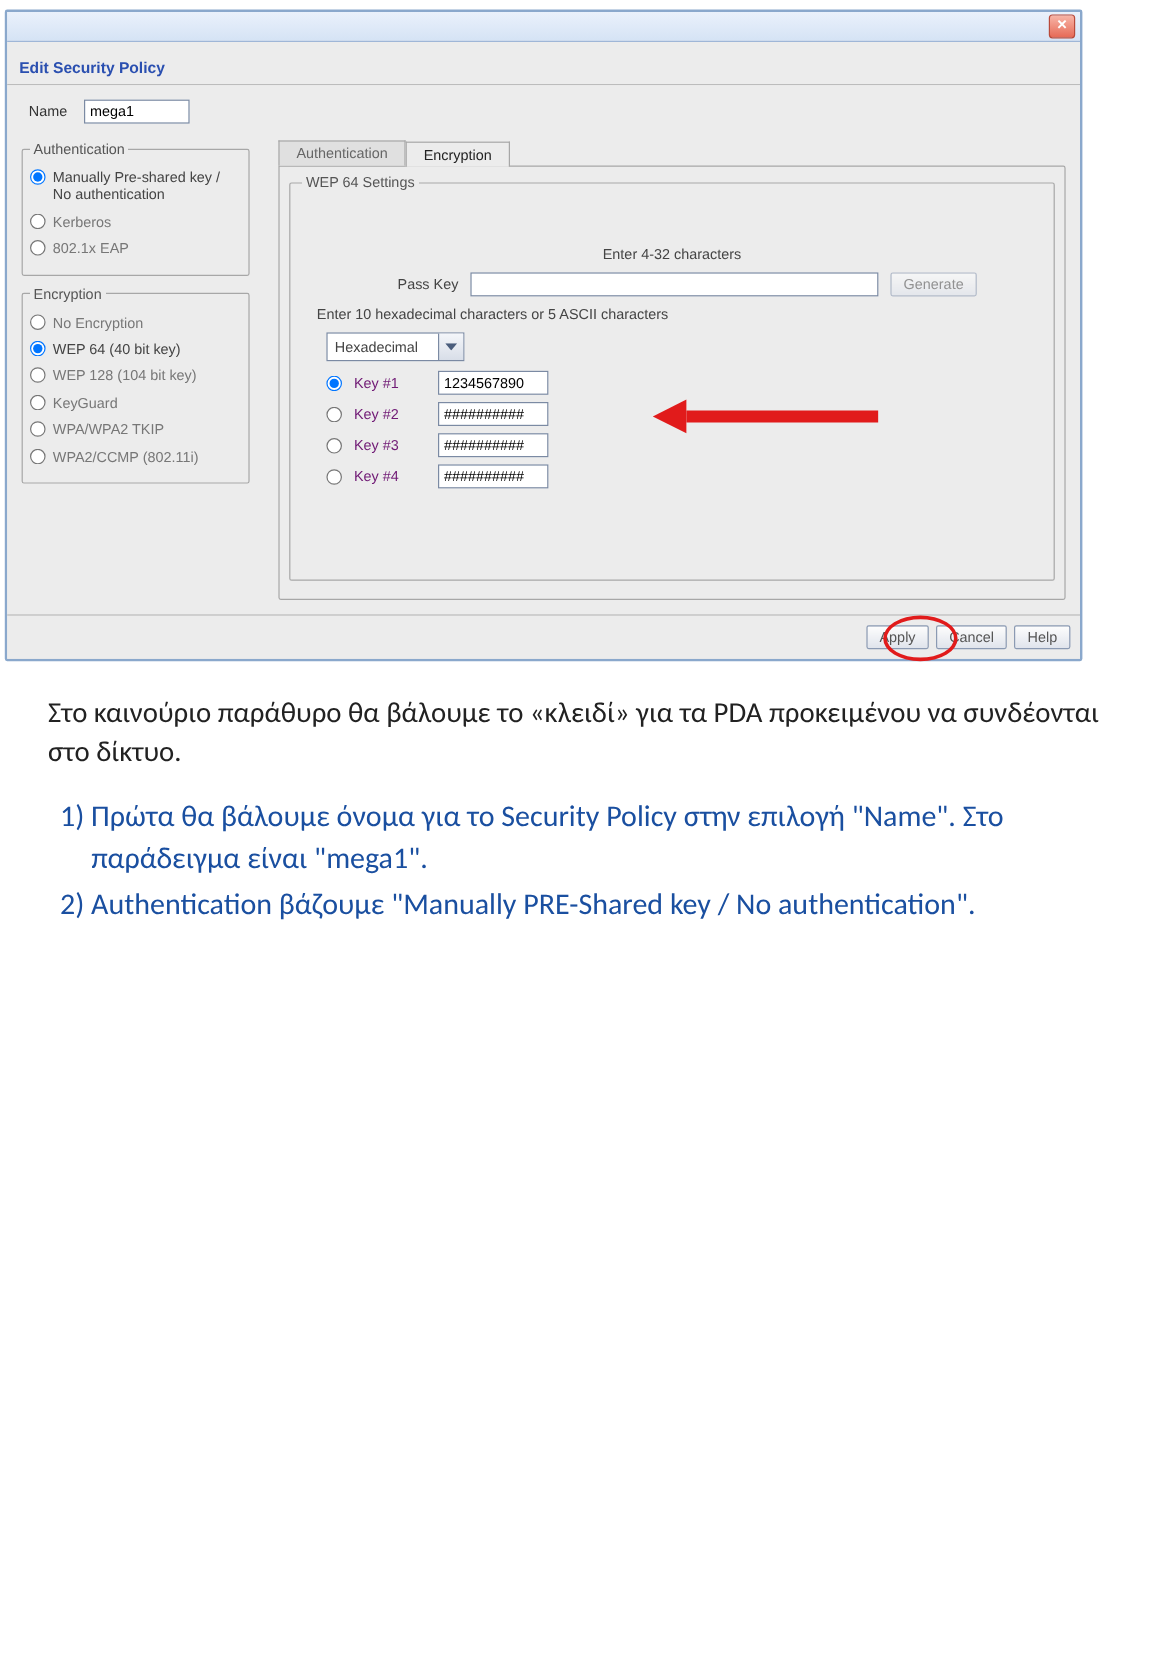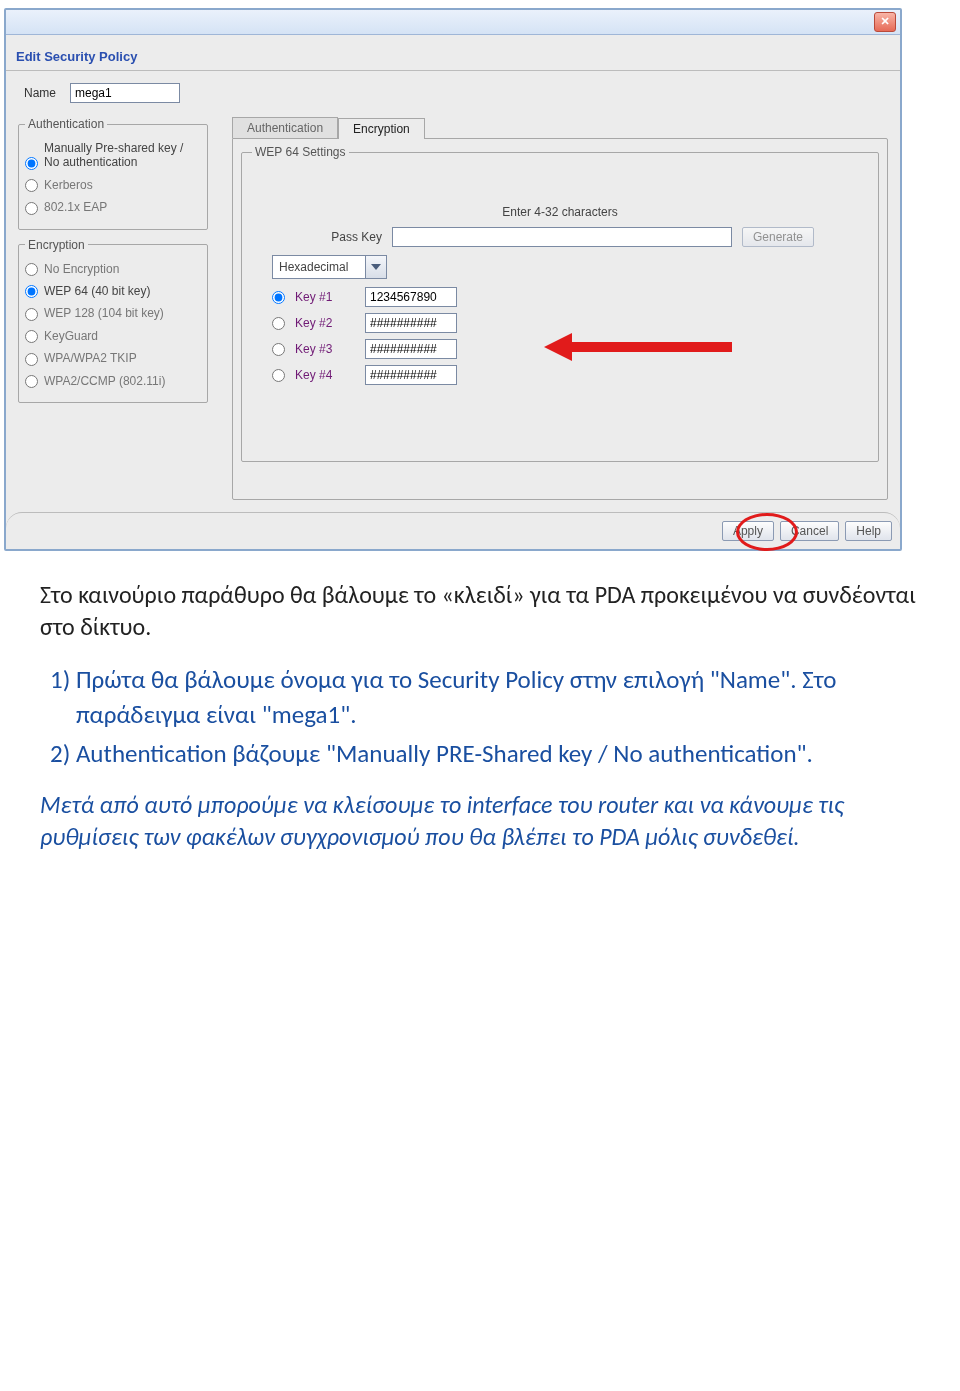--- a/index.html
+++ b/index.html
@@ -84,21 +84,21 @@
     padding:6px 6px 10px 6px;
     margin:0;
   }
   legend{
     font-size:12px;
     color:#555;
     padding:0 3px;
   }
   .radio-row{
     display:flex;
-    align-items:flex-end;
+    align-items:flex-start;
     gap:6px;
     font-size:12px;
     color:#444;
     padding:4px 0;
     line-height:1.2;
   }
   .radio-row.grayed{color:#777;}
   .tabs{
     display:flex;
   }
@@ -182,21 +182,20 @@
     border-radius:2px;
   }
   .btn.disabled{opacity:.6;}
   .footer-btns{
     display:flex;
     justify-content:flex-end;
     gap:6px;
     padding:8px;
     border-top:1px solid #bcbcbc;
     background:#ececec;
-    border-radius:16px;
   }
   .highlight-circle{
     position:absolute;
     border:3px solid #e11b1b;
     border-radius:50%/50%;
     pointer-events:none;
   }
   
   .arrow{
     position:absolute;
@@ -249,21 +248,21 @@
 
 <div class="window">
   <div class="titlebar">
     <div class="close-btn">✕</div>
   </div>
   <div class="window-title">Edit Security Policy</div>
 
   <div class="body-area">
     <div class="name-row">
       <label>Name</label>
-      <input type="text" class="text-input" style="width: 110px;" value="mega1">
+      <input type="text" class="text-input" style="width: 88px;" value="mega1">
     </div>
 
     <div class="cols">
 
       <div class="left-col">
         <fieldset>
           <legend>Authentication</legend>
           <label class="radio-row">
             <input type="radio" name="auth" checked="" style="">
             <span>Manually Pre-shared key / No authentication</span>
@@ -317,20 +316,23 @@
             <legend>WEP 64 Settings</legend>
 
             <div style="height:28px"></div>
             <div class="row">
               <label class="lbl" style="text-align:center;width:100%;">Enter 4-32 characters</label>
             </div>
             <div class="row">
               <label class="lbl">Pass Key</label>
               <input type="text" class="text-input" style="flex: 1 1 0%; max-width: 340px;" value="">
               <button class="btn disabled">Generate</button>
+            </div>
+            <div class="row">
+              <span style="padding-left:12px">Enter 10 hexadecimal characters or 5 ASCII characters</span>
             </div>
             <div class="row" style="padding-left:20px">
               <div class="select">
                 <div class="sel-txt">Hexadecimal</div>
                 <div class="sel-arrow">
                   <svg width="10" height="6">
                       <polygon points="0,0 10,0 5,6" fill="#4a5d7c"></polygon>
                     </svg>
                 </div>
               </div>
@@ -374,14 +376,13 @@
     <div class="highlight-circle" style="width:56px;height:32px; right:102px; top:0px;"></div>
   </div>
 </div>
 
 <div class="doc">
   <p>Στο καινούριο παράθυρο θα βάλουμε το «κλειδί» για τα PDA προκειμένου να συνδέονται στο δίκτυο.</p>
   <ol class="doc-list">
     <li class="blue">1) Πρώτα θα βάλουμε όνομα για το Security Policy στην επιλογή "Name". Στο παράδειγμα είναι "mega1".</li>
     <li class="blue">2) Authentication βάζουμε "Manually PRE-Shared key / No authentication".</li>
   </ol>
-  <p class="blue ital">Μετά από αυτό μπορούμε να κλείσουμε το interface του router και να κάνουμε τις ρυθμίσεις των φακέλων συγχρονισμού που θα βλέπει το PDA μόλις συνδεθεί.</p>
 </div>
 
 </body></html>

